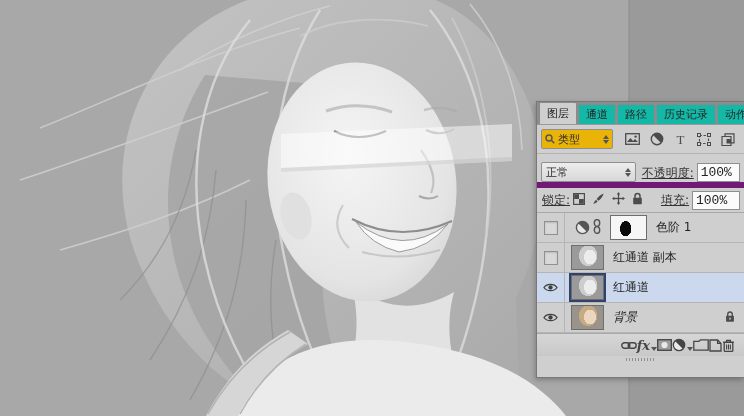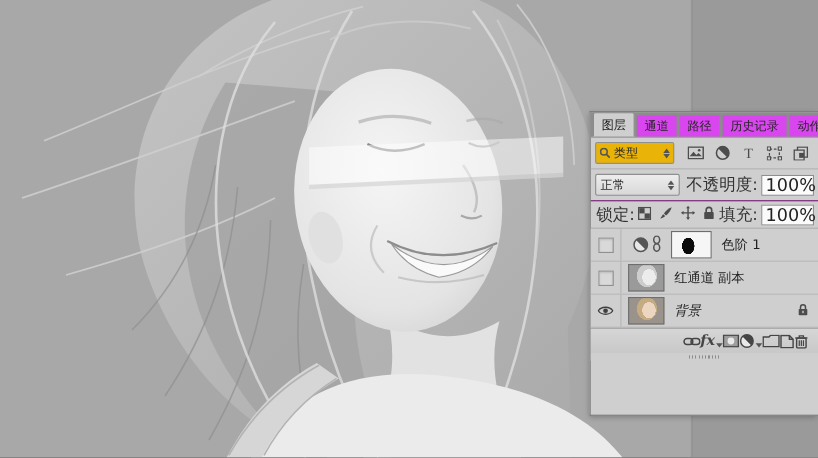--- a/index.html
+++ b/index.html
@@ -15,42 +15,42 @@
   
   .panel{
     position:absolute;left:536px;top:101px;width:208px;height:277px;
     background:#cfcfcf;border:1px solid #787878;border-right:none;
     box-sizing:border-box;box-shadow:-1px 2px 5px rgba(0,0,0,.25);
   }
   
   .tabbar{display:flex;align-items:flex-end;height:22px;background:#8d8d8d;
     border-bottom:1px solid #9a9a9a;padding-left:2px;gap:1px;}
   .tab{height:19px;line-height:19px;padding:0 7px;font-size:11px;
-    background:#d946ef;color:#262626;border:1px solid #8a8a8a;border-bottom:none;
+    background:#14b8a6;color:#262626;border:1px solid #8a8a8a;border-bottom:none;
     border-radius:2px 2px 0 0;white-space:nowrap;cursor:default;}
   .tab.active{background:#cfcfcf;height:21px;line-height:21px;color:#1a1a1a;}
   
   .filter-row{display:flex;align-items:center;height:28px;padding:0 4px;
     border-bottom:1px solid #b2b2b2;}
   .search-combo{display:flex;align-items:center;gap:3px;width:64px;height:18px;
     background:#eab308;border:1px solid #8f8f8f;border-radius:2px;padding:0 3px;}
   .search-combo .kind{flex:1;font-size:11px;}
   .filter-icons{display:flex;flex:1;justify-content:space-around;align-items:center;margin-left:8px;}
   .ficon{width:17px;height:17px;display:flex;align-items:center;justify-content:center;color:#4c4c4c;}
   
-  .blend-row{display:flex;align-items:center;height:28px;padding:0 4px;
-    border-bottom:1px solid #701a75;}
+  .blend-row{display:flex;align-items:flex-end;height:28px;padding:0 4px;
+    border-bottom:6px solid #701a75;}
   .blend-select{display:flex;align-items:center;width:96px;height:18px;
     background:linear-gradient(#ededed,#d8d8d8);border:1px solid #8f8f8f;
     border-radius:2px;padding:0 4px;}
   .blend-select .mode{flex:1;font-size:11px;}
-  .mini-label{font-size:15px;margin-left:6px;white-space:nowrap;color:#333;}
+  .mini-label{font-size:12px;margin-left:6px;white-space:nowrap;color:#333;text-decoration:underline;}
   .val-box{width:40px;height:17px;margin-left:3px;background:#fbfbfb;
-    border:1px solid #8f8f8f;font-size:16px;line-height:17px;padding:0 3px;
-    box-sizing:content-box;color:#222;}
+    border:1px solid #8f8f8f;font-size:13px;line-height:17px;padding:0 3px;
+    box-sizing:content-box;color:#222;font-family:Liberation Mono, monospace;}
   
   .lock-row{display:flex;align-items:center;height:24px;padding:0 4px;
     border-bottom:1px solid #a8a8a8;}
   .lock-icons{display:flex;align-items:center;gap:7px;margin-left:3px;color:#4c4c4c;}
   .lock-row .mini-label.fill{margin-left:auto;}
   
   .layer-row{display:flex;align-items:center;height:29px;
     border-bottom:1px solid #b5b5b5;position:relative;background:#cfcfcf;}
   .layer-row.selected{background:#cbd8ee;}
   .eye-cell{width:27px;align-self:stretch;display:flex;align-items:center;
@@ -308,20 +308,30 @@
       </div>
 
       <div class="layer-row">
         <span class="eye-cell">
             <span class="vis-box"></span>
           </span>
         <span class="thumb gray-portrait"></span>
         <span class="layer-label">红通道 副本</span>
       </div>
 
+      <div class="layer-row selected">
+        <span class="eye-cell">
+          <svg width="15" height="11" viewBox="0 0 16 11">
+              <path d="M 1 5.5 C 4 1 12 1 15 5.5 C 12 10 4 10 1 5.5 Z" fill="none" stroke="#3f3f3f" stroke-width="1.3"></path>
+              <circle cx="8" cy="5.5" r="2.3" fill="#3f3f3f"></circle>
+            </svg>
+        </span>
+        <span class="thumb gray-portrait selected-border"></span>
+        <span class="layer-label">红通道</span>
+      </div>
 
 
       <div class="layer-row">
         <span class="eye-cell">
           <svg width="15" height="11" viewBox="0 0 16 11">
               <path d="M 1 5.5 C 4 1 12 1 15 5.5 C 12 10 4 10 1 5.5 Z" fill="none" stroke="#3f3f3f" stroke-width="1.3"></path>
               <circle cx="8" cy="5.5" r="2.3" fill="#3f3f3f"></circle>
             </svg>
         </span>
         <span class="thumb warm-portrait"></span>

